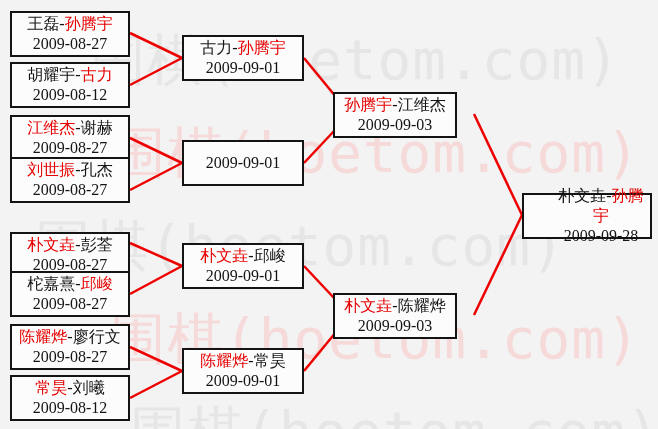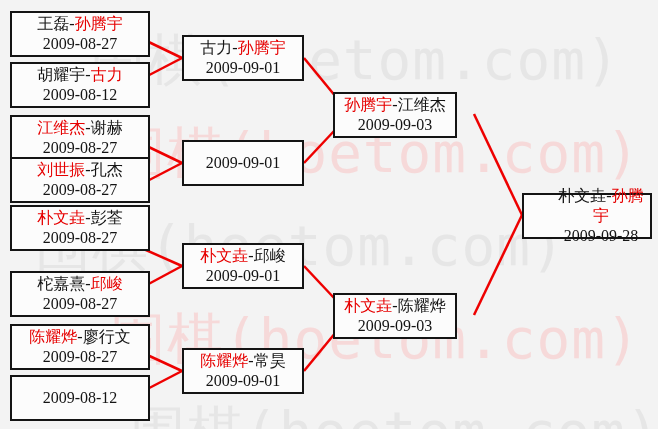--- a/index.html
+++ b/index.html
@@ -27,26 +27,26 @@
   
   .box {
     position:absolute; z-index:2; box-sizing:border-box;
     background:var(--box-bg,#fcfcfc);
     border:2px solid var(--box-border,#141414);
     color:var(--text-black,#141414);
     display:flex; flex-direction:column; justify-content:center;
     text-align:center; font-size:16px; line-height:20px;
   }
   .red { color:var(--winner-red,#e60000); }
-  .c1 { left:10px;  width:140px; height:46px; }
+  .c1 { left:10px;  width:120px; height:46px; }
   .c2 { left:182px; width:122px; height:46px; }
   .c3 { left:333px; width:124px; height:46px; }
   .c4 { left:522px; width:130px; height:46px;padding-left:28px; }
   .y1a{top:11px}  .y1b{top:62px}  .y1c{top:115px} .y1d{top:157px}
-  .y1e{top:205px} .y1f{top:271px} .y1g{top:324px} .y1h{top:375px}
+  .y1e{top:232px} .y1f{top:271px} .y1g{top:324px} .y1h{top:375px}
   .y2a{top:35px}  .y2b{top:140px} .y2c{top:243px} .y2d{top:348px}
   .y3a{top:92px}  .y3b{top:293px}
   .y4a{top:193px}
 </style>
 </head>
 <body>
 
 <div class="wm wm-gray wm1">围棋(hoetom.com)</div>
 <div class="wm wm-pink wm2">围棋(hoetom.com)</div>
 <div class="wm wm-gray wm3">围棋(hoetom.com)</div>
@@ -92,20 +92,21 @@
 </div>
 <div class="box c1 y1f">
   <div><span>柁嘉熹</span><span>-</span><span class="red">邱峻</span></div>
   <div>2009-08-27</div>
 </div>
 <div class="box c1 y1g">
   <div><span class="red">陈耀烨</span><span>-</span><span>廖行文</span></div>
   <div>2009-08-27</div>
 </div>
 <div class="box c1 y1h">
+  <div><span class="red">常昊</span><span>-</span><span>刘曦</span></div>
   <div>2009-08-12</div>
 </div>
 
 <div class="box c2 y2a">
   <div><span>古力</span><span>-</span><span class="red">孙腾宇</span></div>
   <div>2009-09-01</div>
 </div>
 <div class="box c2 y2b">
   <div>2009-09-01</div>
 </div>

